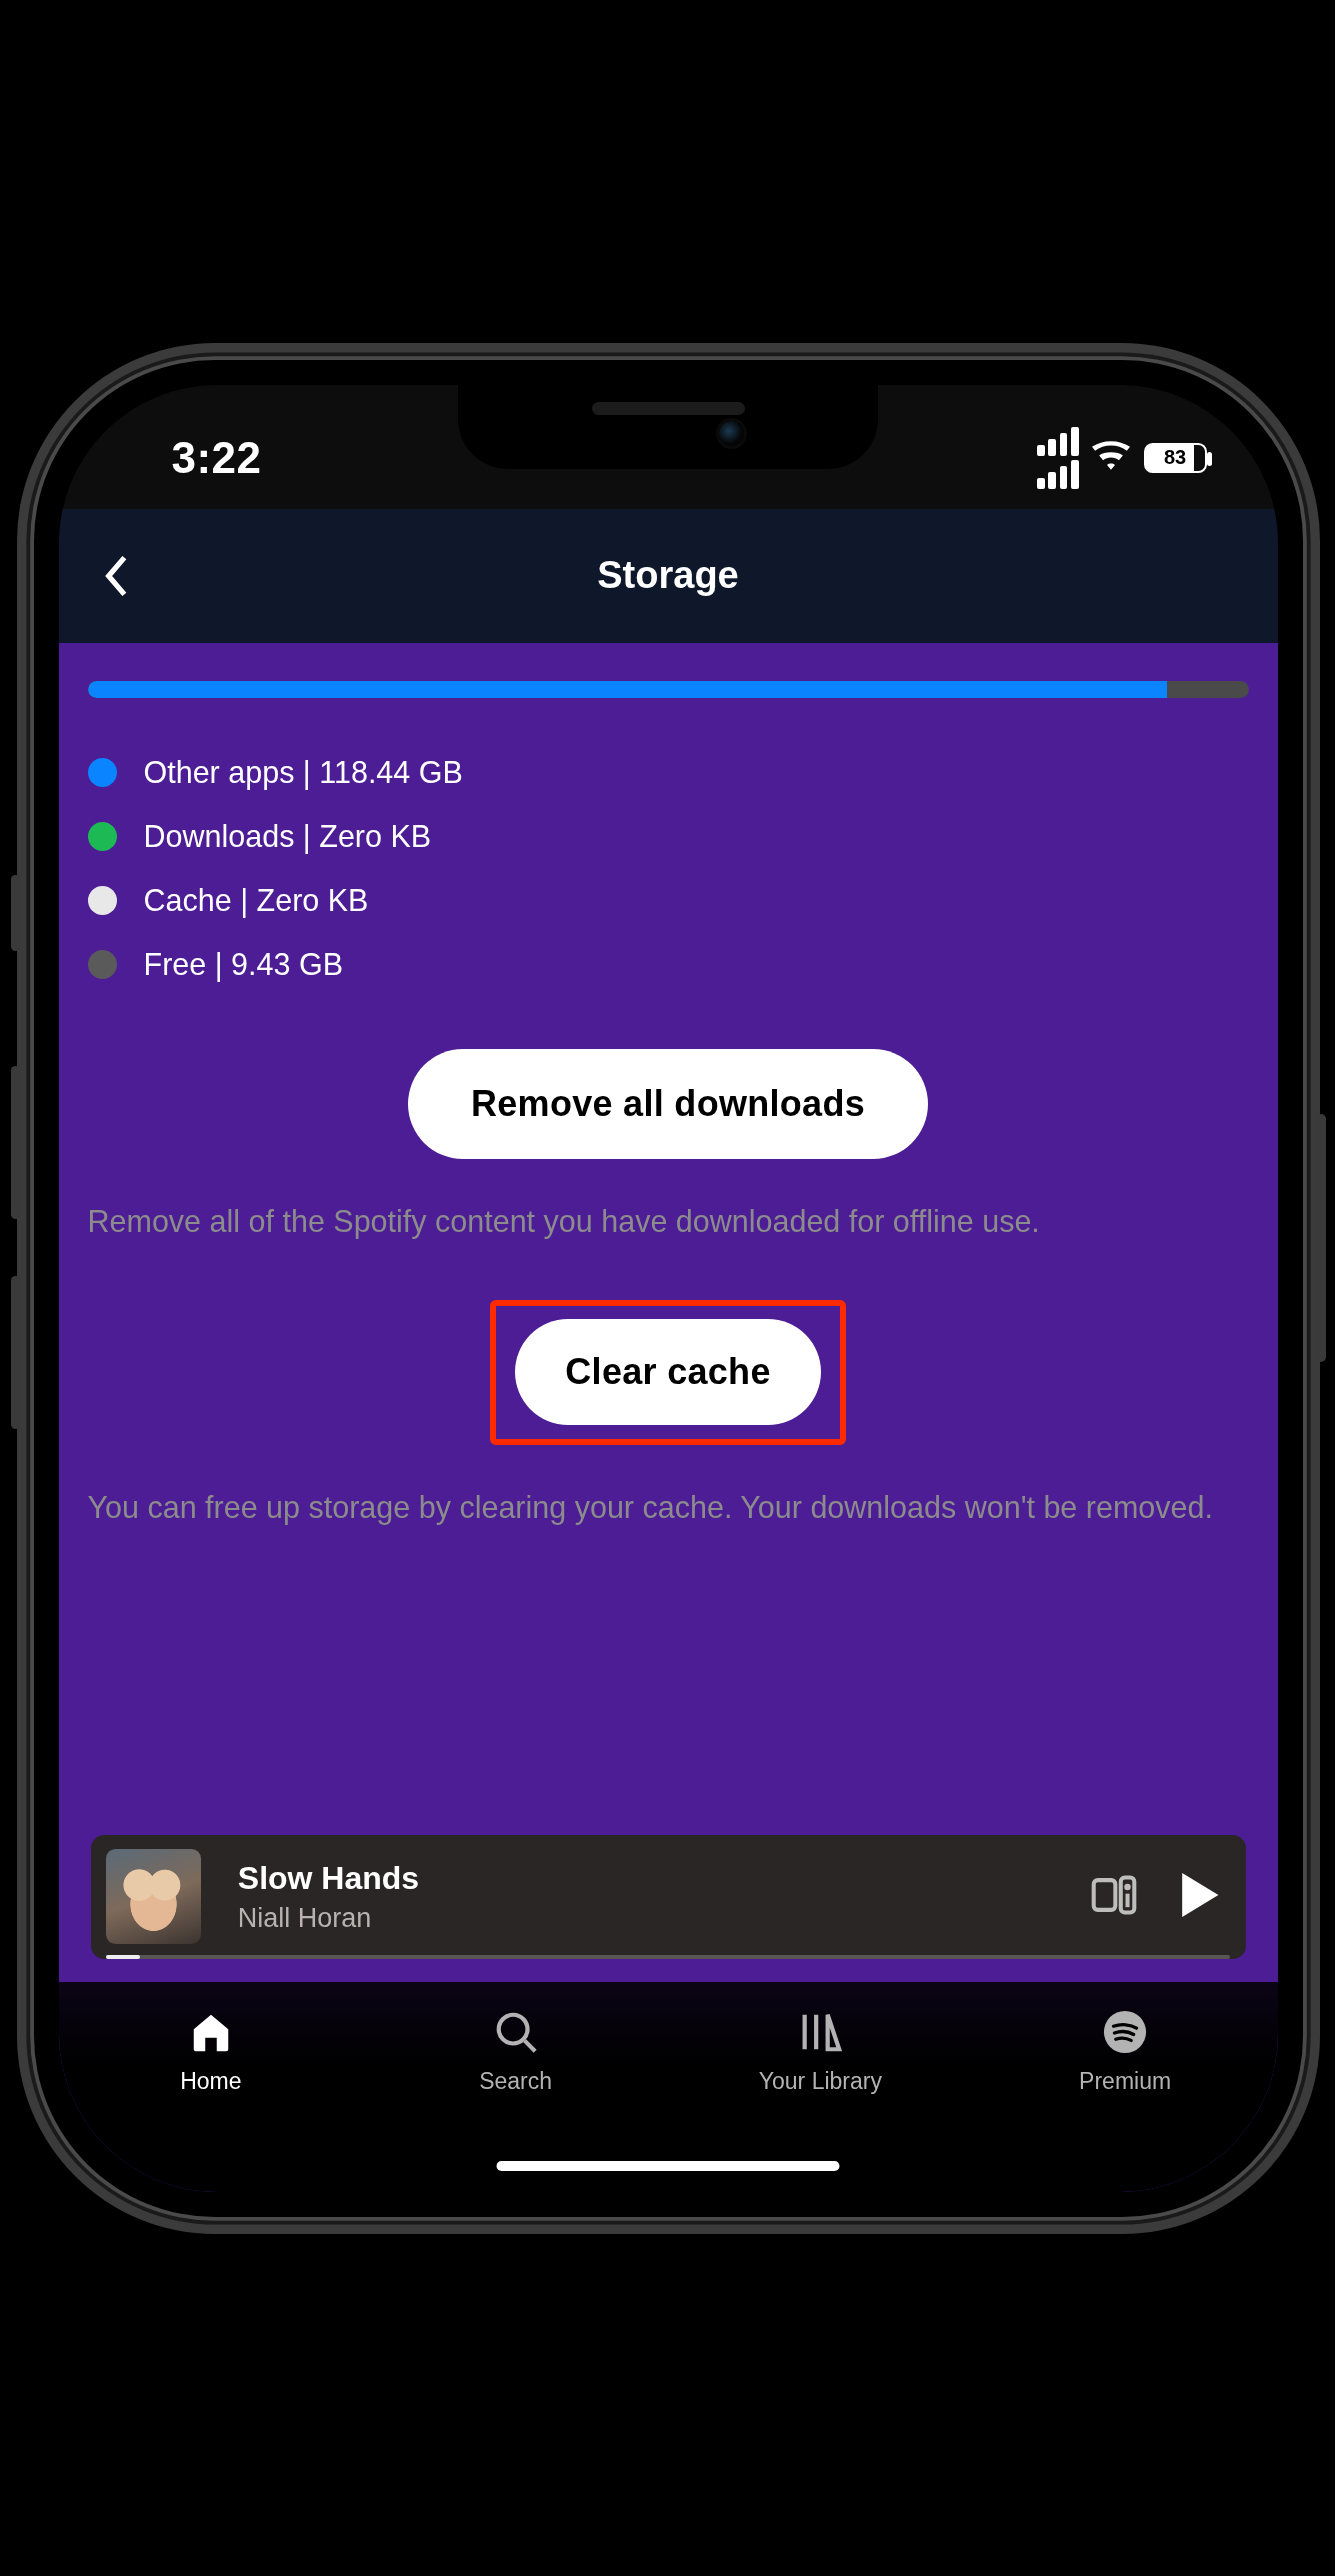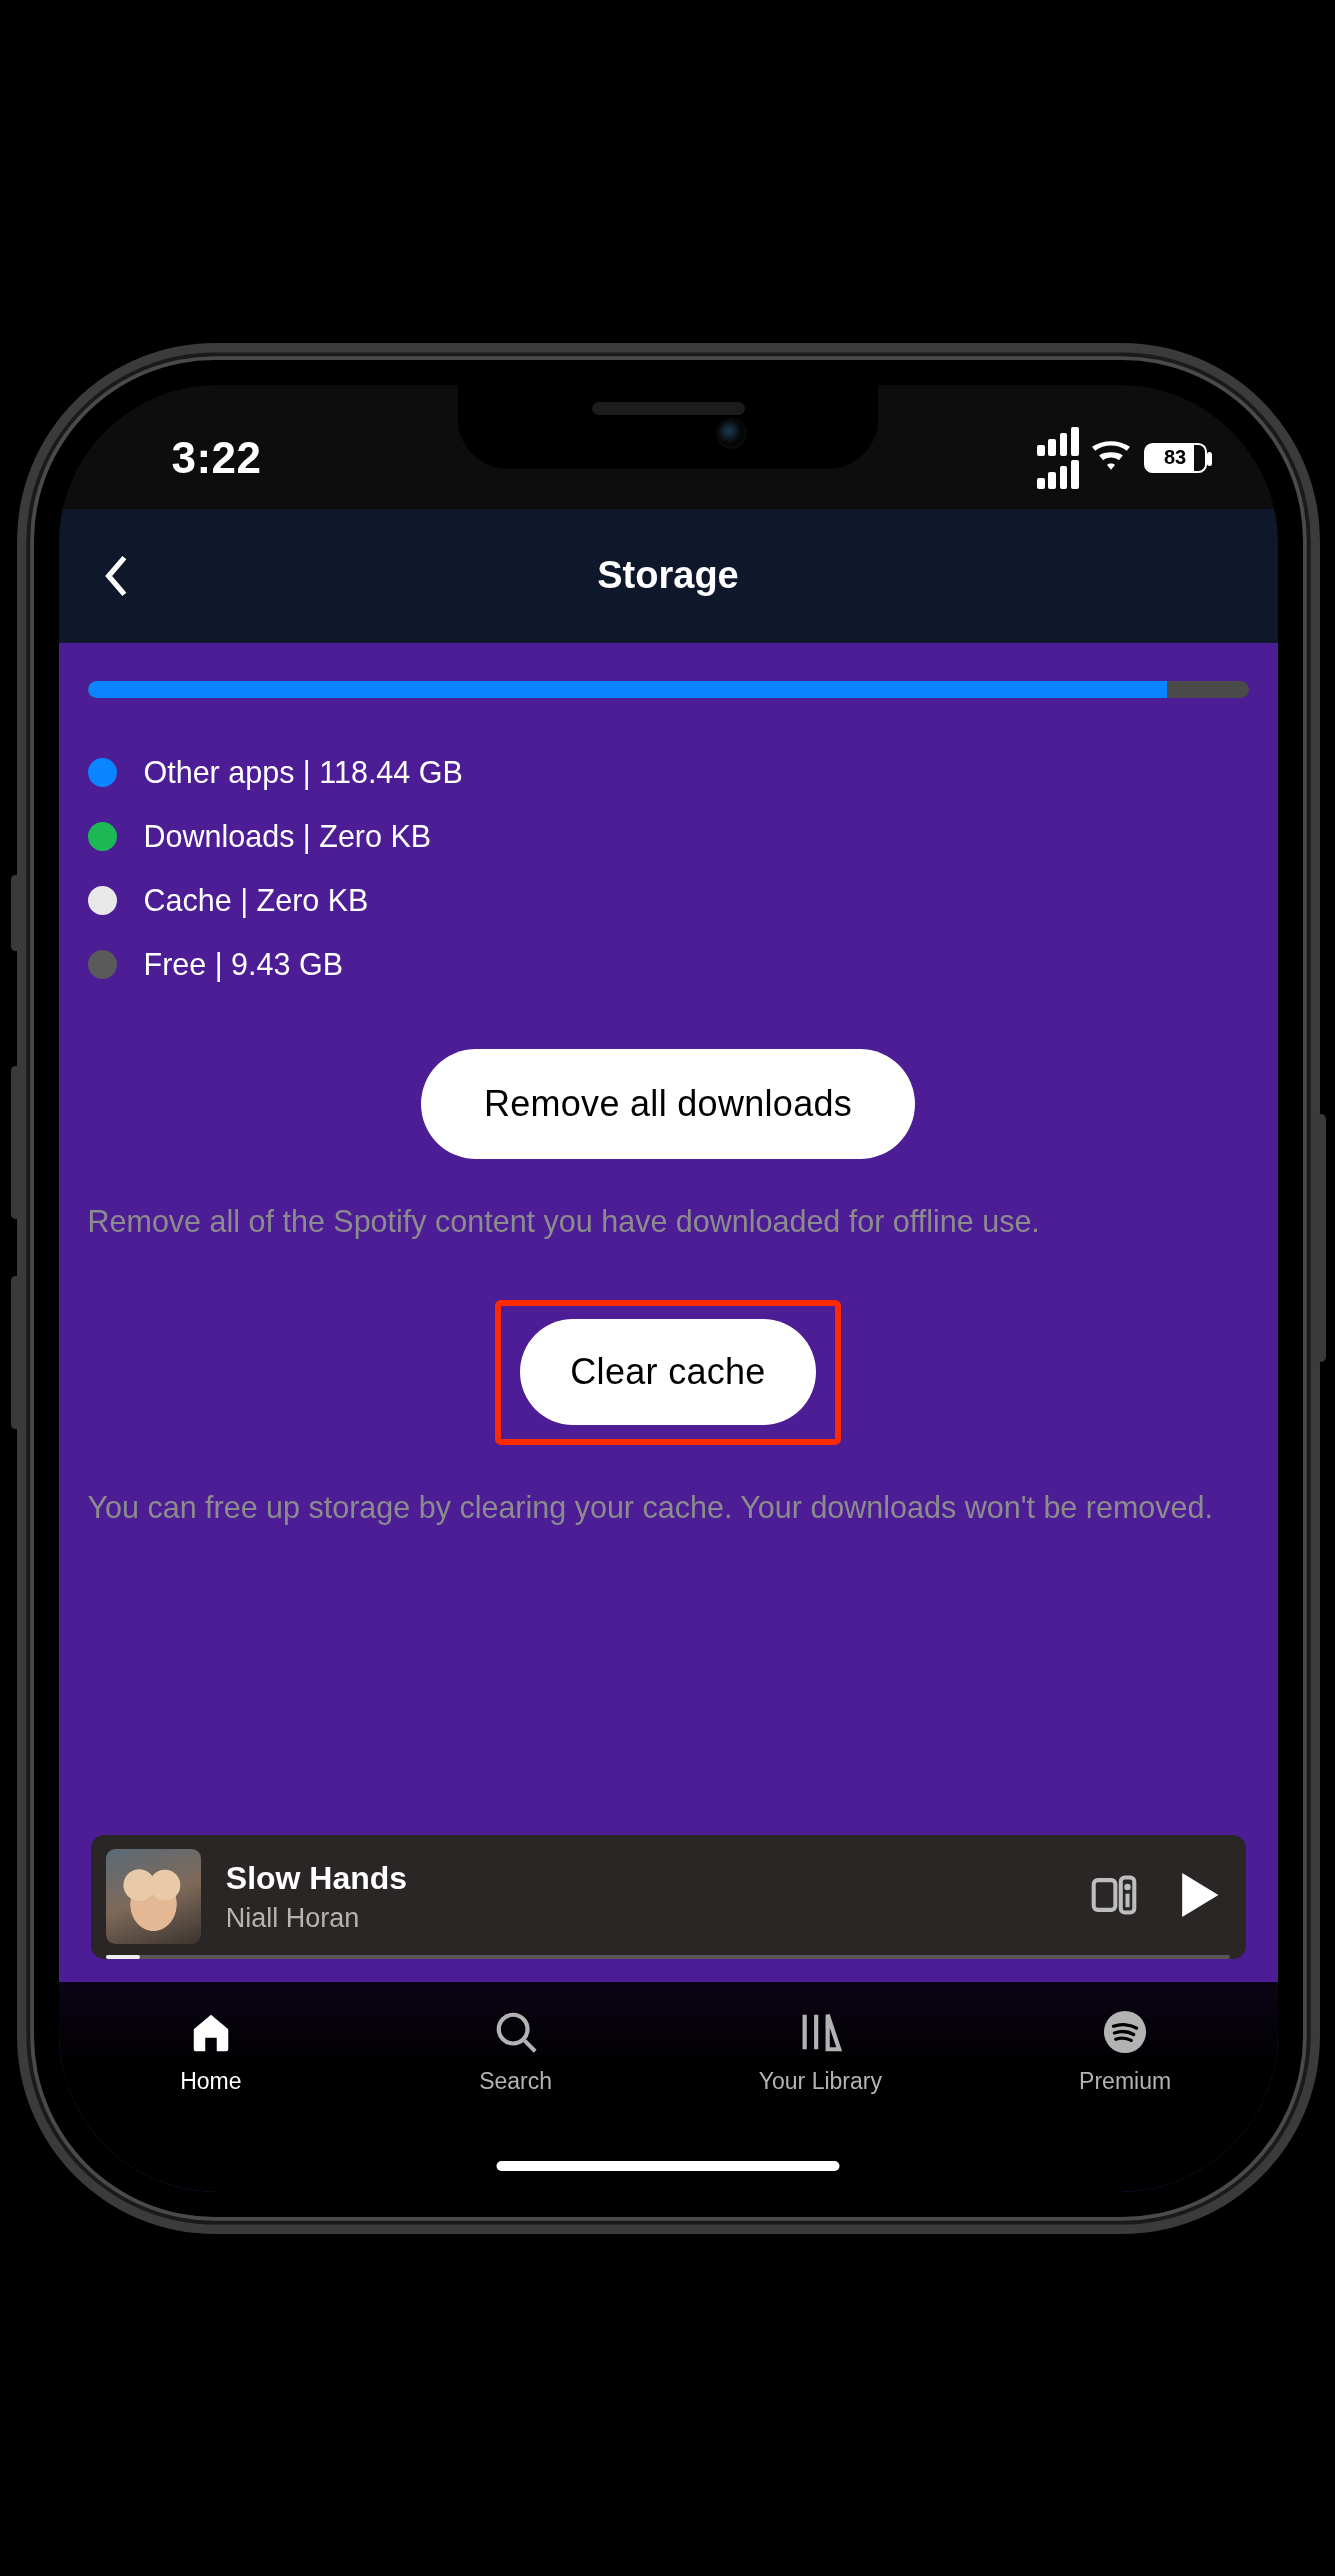--- a/index.html
+++ b/index.html
@@ -115,37 +115,37 @@
   .bar-fill{height:100%;background:#0a84ff;border-radius:9.5px 0 0 9.5px;}
 
   .legend{margin-top:57px;display:flex;flex-direction:column;gap:29px;}
   .lg-row{display:flex;align-items:center;gap:27px;color:#fff;font-size:30.5px;}
   .dot{width:29px;height:29px;border-radius:50%;flex:none;}
 
   .pill-btn{
     margin: 67px auto 0 auto;
     display:block;
     background:#fff;color:#000;border:none;border-radius:76px;
-    font-size:36px;font-weight:400;padding:34px 63px;cursor:pointer;
+    font-size:36px;font-weight:700;padding:34px 63px;cursor:pointer;
     letter-spacing:0.3px;
   }
   .highlight-wrap{
     display:flex;justify-content:center;margin-top:57px;
   }
   .highlight{
     border:6.7px solid #ff2a00;padding:13.4px 19px;border-radius:5.7px;display:inline-block;
   }
   .highlight .pill-btn{margin:0;padding:32px 50px;font-size:36px;}
   .desc{color:#8c8c8c;font-size:30.5px;line-height:1.45;margin-top:40px;padding-right:9.5px;}
 
   
   .now-playing{
     position:absolute; left:32px; right:32px; bottom:233px;
     background:#2a2625; border-radius:13.4px; height:124px;
-    display:flex; align-items:center; padding:0 27px 0 15.3px; gap:25px;
+    display:flex; align-items:center; padding:0 27px 0 15.3px; gap:37px;
   }
   .np-art{
     width:95px;height:95px;border-radius:9.5px;flex:none;
     background:
       radial-gradient(circle at 35% 38%, #e8c9a8 0 18%, transparent 19%),
       radial-gradient(circle at 62% 38%, #e8c9a8 0 18%, transparent 19%),
       radial-gradient(ellipse at 50% 58%, #e4b894 0 34%, transparent 35%),
       linear-gradient(160deg,#5a6a78 0%, #7e6a5a 50%, #3c3430 100%);
   }
   .np-text{flex:1;min-width:0;color:#fff;}

